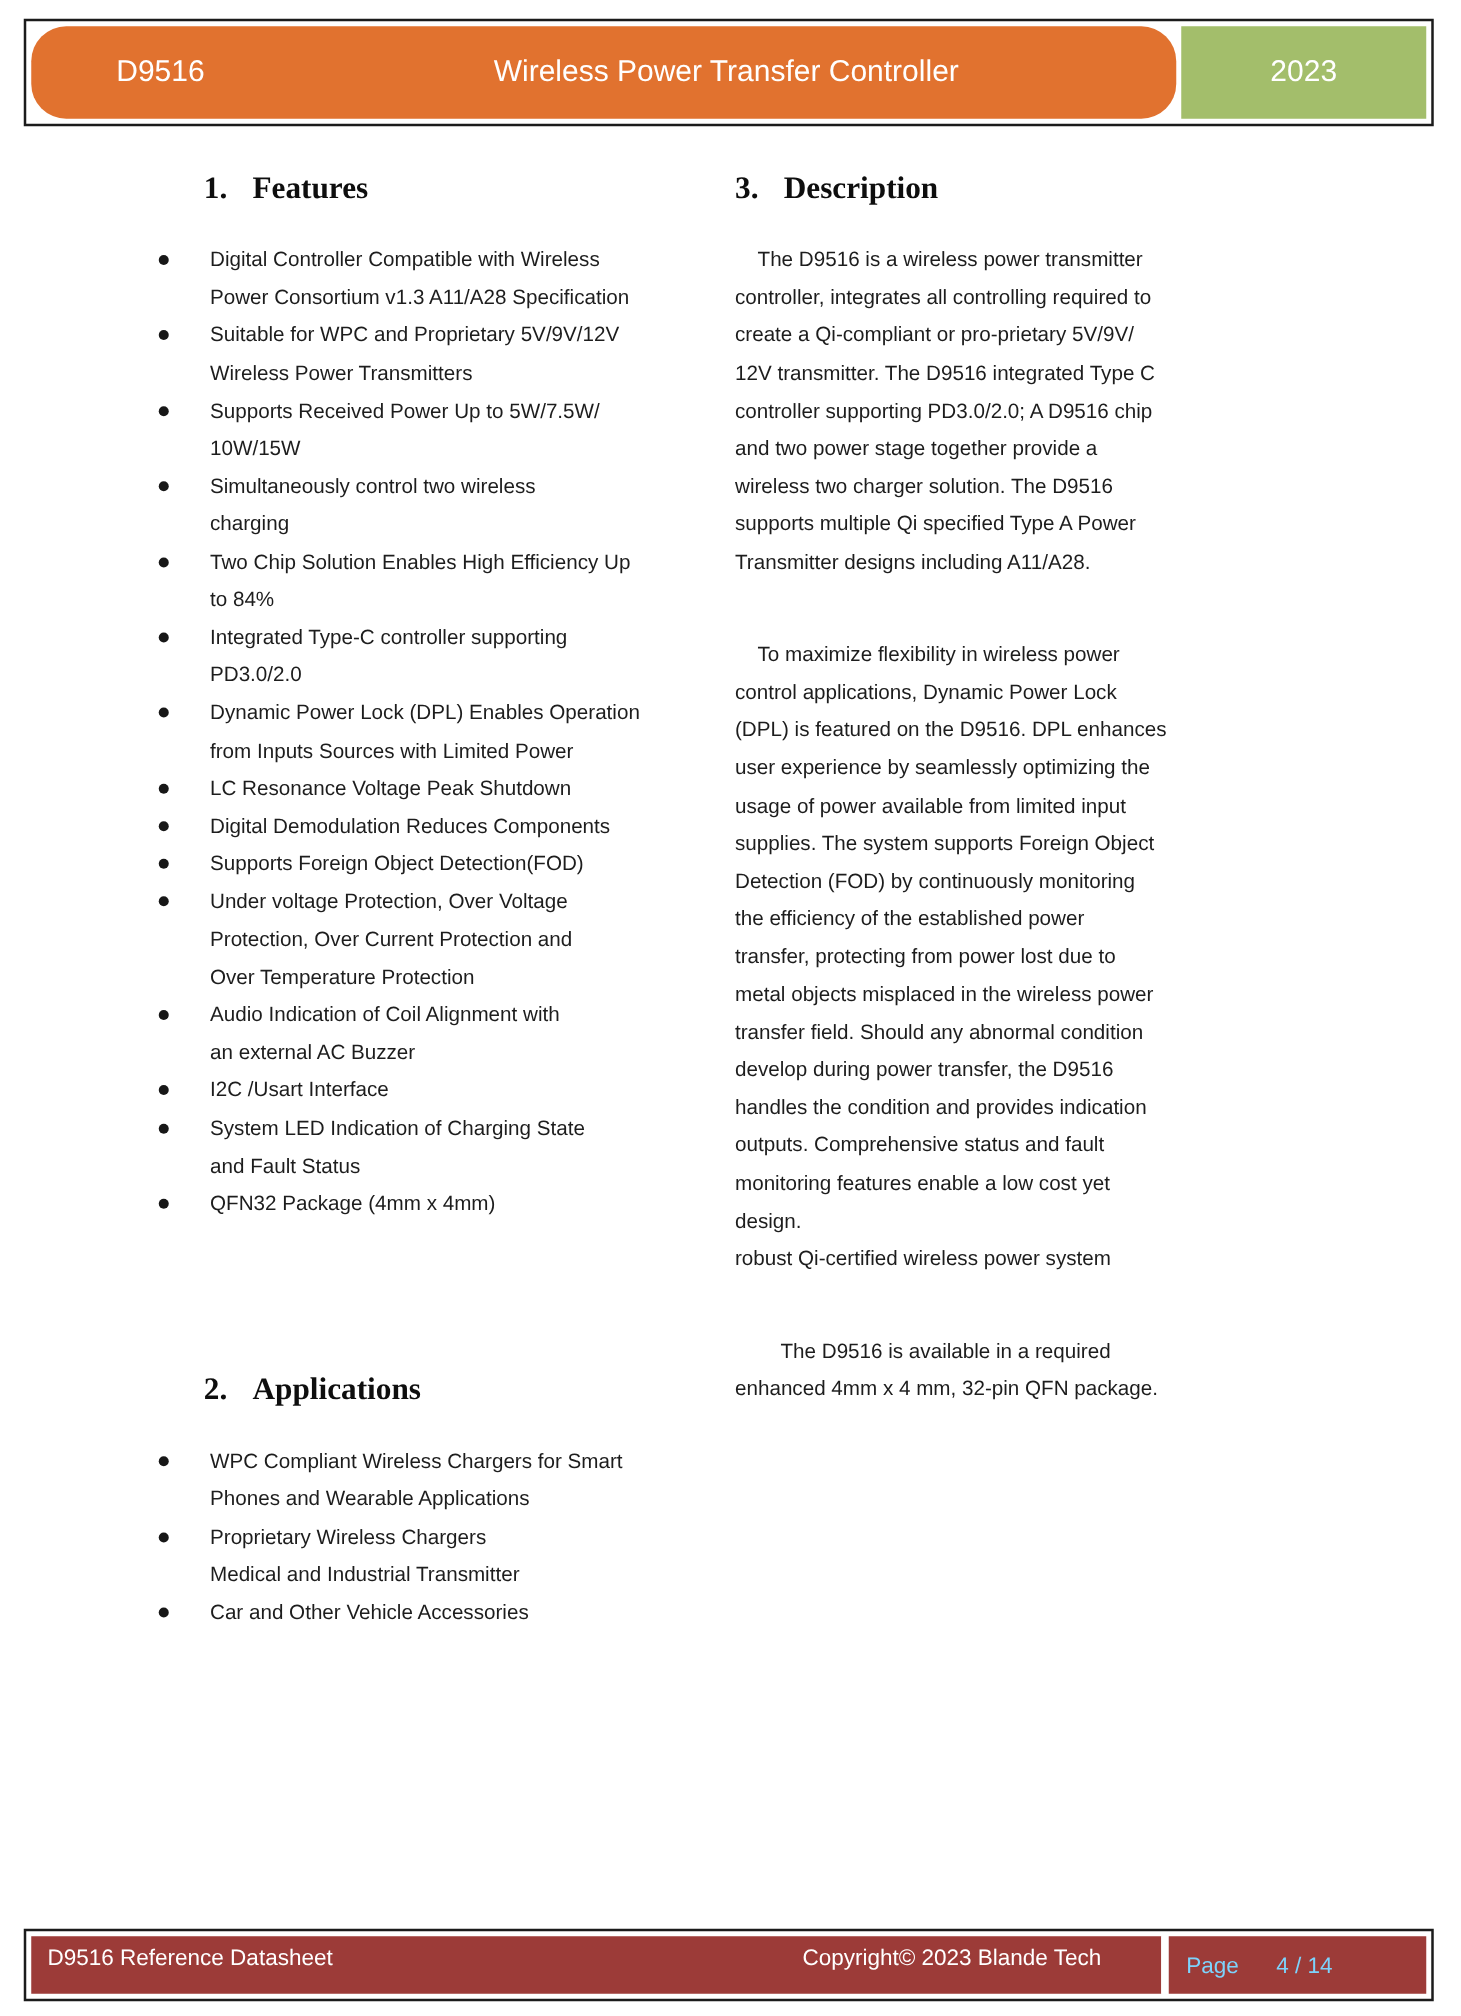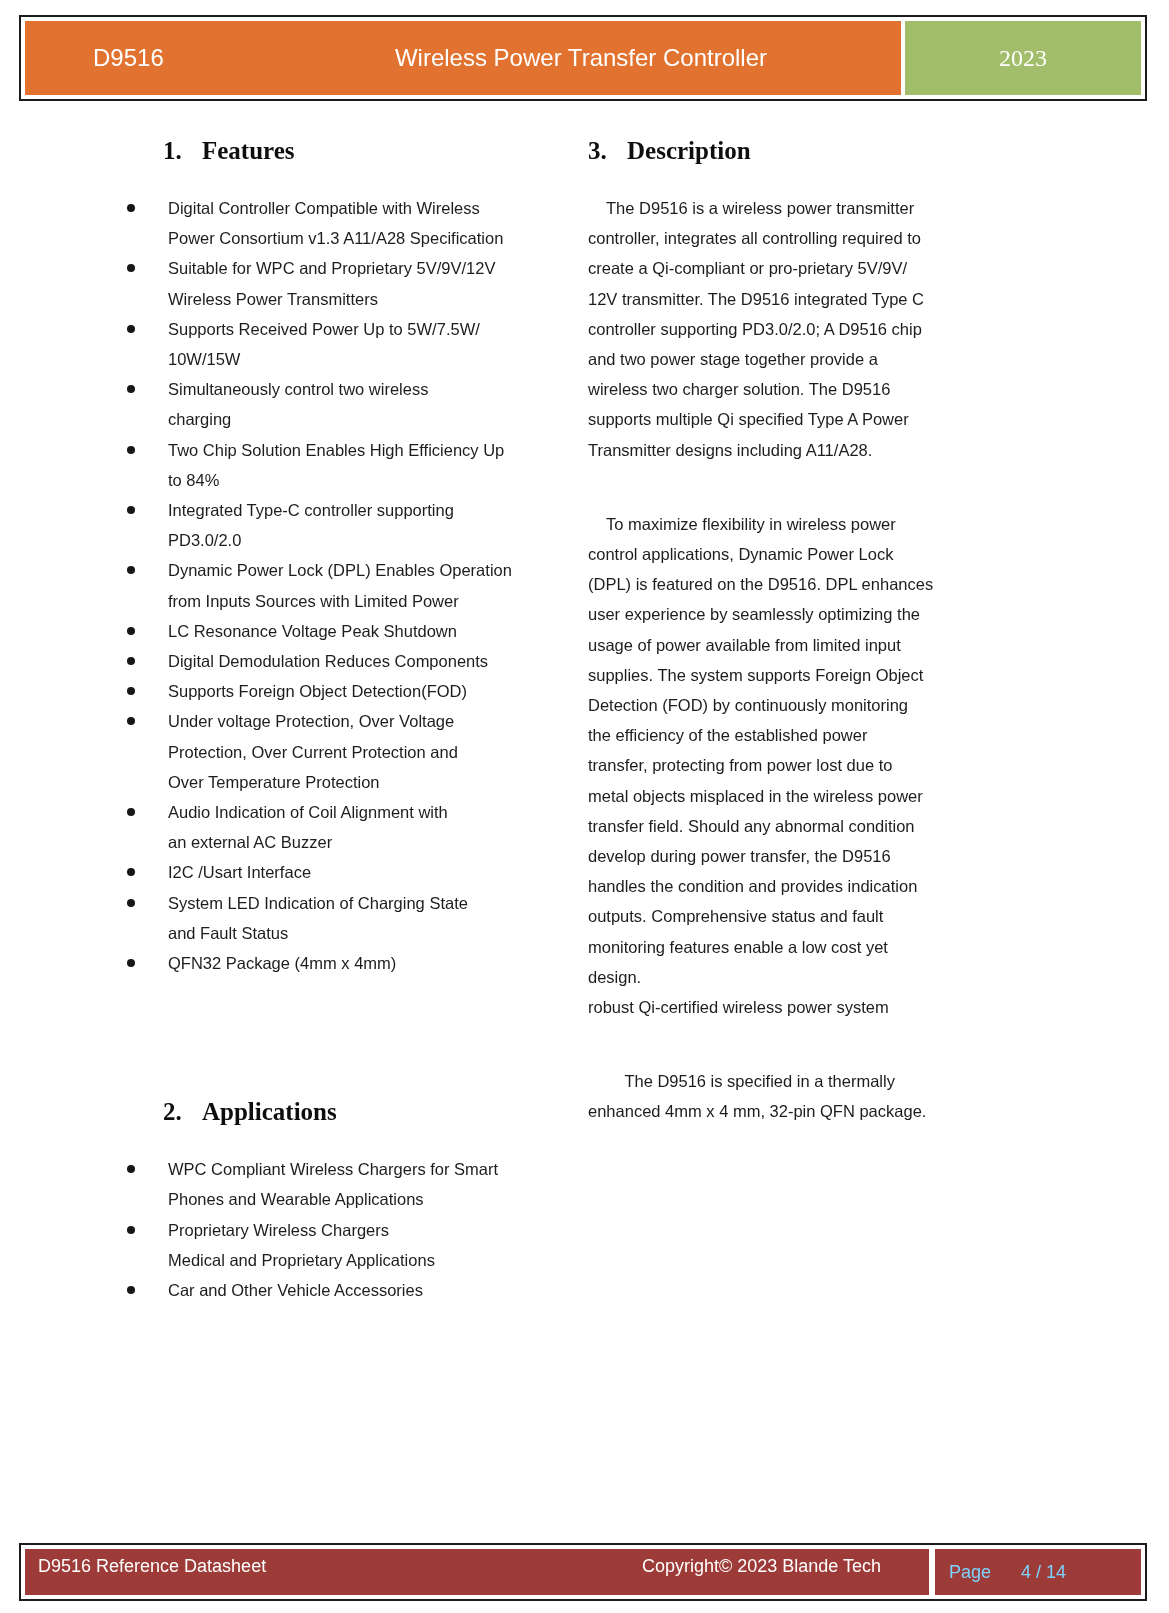--- a/index.html
+++ b/index.html
@@ -8,25 +8,25 @@
     font-family:"Liberation Sans", sans-serif; color:var(--text-dark,#1d1d1d);
     overflow:hidden;
   }
 
   
   .header-box {
     position:absolute; left:19px; top:15px; width:1128px; height:86px;
     box-sizing:border-box; border:2px solid var(--border-dark,#1b1b1b);
     background:#ffffff; padding:4px; display:flex;
   }
-  .header-orange { flex:1; background:var(--accent-orange,#e1722f); position:relative; }
+  .header-orange { flex:1; background:var(--accent-orange,#e1722f); position:relative;border-radius:28px; }
   .header-gap { width:4px; background:#ffffff; }
   .header-green {
-    width:236px; background:var(--accent-green,#a3be6b); color:#ffffff;
-    display:flex; align-items:center; justify-content:center; font-size:24px;font-family:Liberation Serif, serif;
+    width:196px; background:var(--accent-green,#a3be6b); color:#ffffff;
+    display:flex; align-items:center; justify-content:center; font-size:24px;
   }
   .part-number {
     position:absolute; left:68px; top:0; bottom:0;
     display:flex; align-items:center; color:#ffffff; font-size:24px;
   }
   .doc-title {
     position:absolute; left:0; top:4px; width:1120px; height:74px;
     display:flex; align-items:center; justify-content:center;
     color:#ffffff; font-size:24px; pointer-events:none;border-radius:15px;
   }
@@ -172,21 +172,21 @@
     </div>
     <div class="bullets">
         <div class="bullet-item">
           <div class="bullet-dot"></div>
           <div class="line">WPC Compliant Wireless Chargers for Smart</div>
           <div class="line">Phones and Wearable Applications</div>
         </div>
         <div class="bullet-item">
           <div class="bullet-dot"></div>
           <div class="line">Proprietary Wireless Chargers</div>
-          <div class="line">Medical and Proprietary Applications</div>
+          <div class="line">Medical and Industrial Transmitter</div>
         </div>
         <div class="bullet-item">
           <div class="bullet-dot"></div>
           <div class="line">Car and Other Vehicle Accessories</div>
         </div>
       </div>
   </div>
 
   <div class="col col-right">
     <div class="section-heading">
@@ -218,21 +218,21 @@
           <div class="line">metal objects misplaced in the wireless power</div>
           <div class="line">transfer field. Should any abnormal condition</div>
           <div class="line">develop during power transfer, the D9516</div>
           <div class="line">handles the condition and provides indication</div>
           <div class="line">outputs. Comprehensive status and fault</div>
           <div class="line">monitoring features enable a low cost yet</div>
           <div class="line">design.</div>
           <div class="line">robust Qi-certified wireless power system</div>
         </div>
         <div class="para">
-          <div class="line">        The D9516 is specified in a thermally</div>
+          <div class="line">        The D9516 is available in a required</div>
           <div class="line">enhanced 4mm x 4 mm, 32-pin QFN package.</div>
         </div>
       </div>
   </div>
 
   <div class="footer-box">
     <div class="footer-main">
       <span>D9516 Reference Datasheet</span>
       <span>Copyright© 2023 Blande Tech</span>
     </div>

